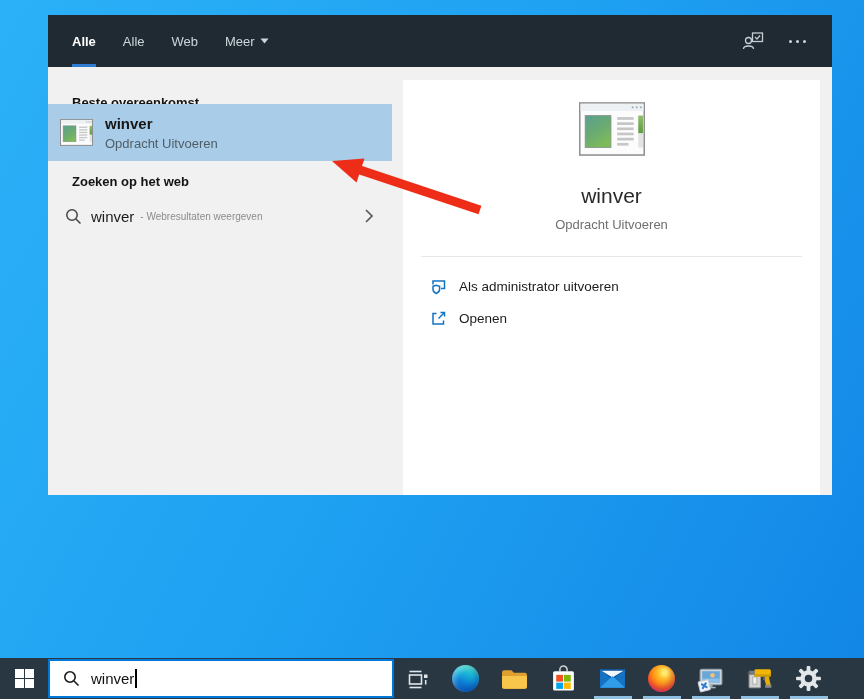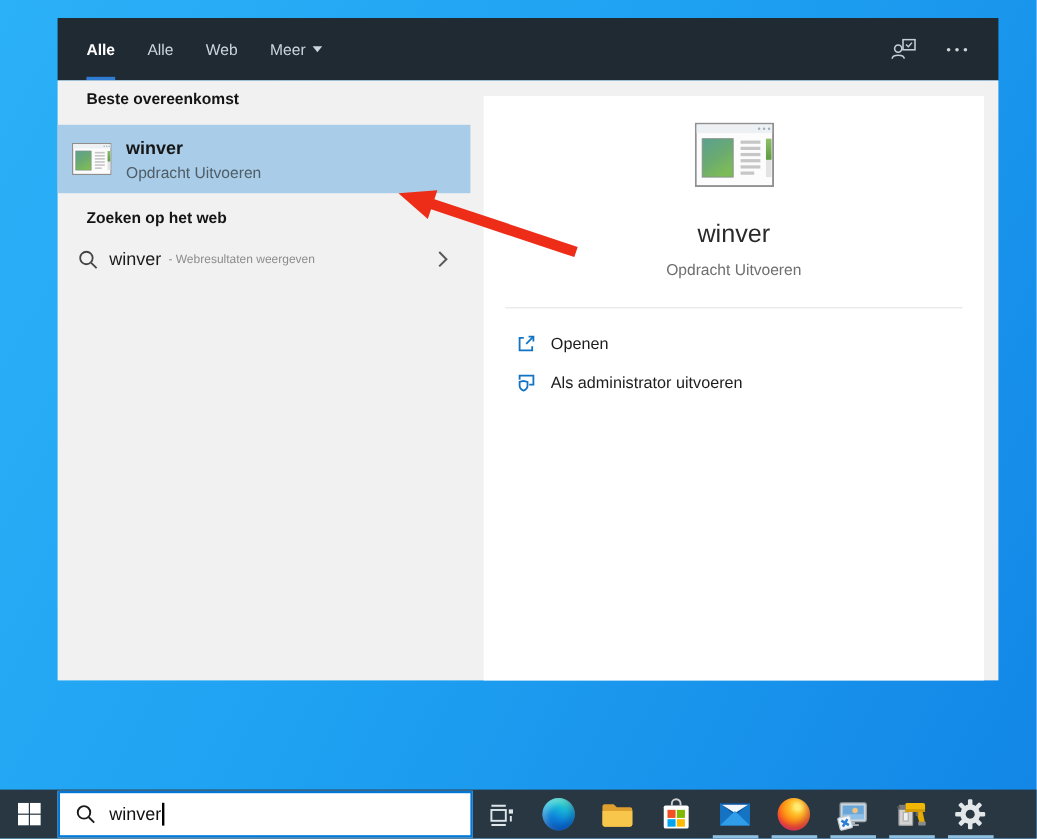--- a/index.html
+++ b/index.html
@@ -1,33 +1,33 @@
 <!DOCTYPE html>
 <html><head>
 <meta charset="utf-8">
 <style>
   html,body{margin:0;padding:0;}
   body{font-family:"Liberation Sans","DejaVu Sans",sans-serif;-webkit-font-smoothing:antialiased;}
   .desktop{position:relative;width:864px;height:699px;overflow:hidden;
     background:linear-gradient(118deg,#2bb1f7 0%,#1fa2f2 45%,#1286e6 100%);}
   
-  .search-window{position:absolute;left:48px;top:15px;width:784px;height:552px;}
+  .search-window{position:absolute;left:48px;top:15px;width:784px;height:480px;}
   .sw-header{position:relative;height:52px;background:#1f2a33;display:flex;align-items:center;
     padding:0 26px 0 24px;box-sizing:border-box;}
   .tab{position:relative;height:52px;display:flex;align-items:center;gap:5px;margin-right:27px;
     font-size:13px;color:#cdd6db;cursor:default;}
   .tab.active{color:#ffffff;font-weight:bold;}
   .tab.active .tab-underline{position:absolute;left:0;right:0;bottom:0;height:3px;background:#2e7dd2;}
   .hdr-right{margin-left:auto;display:flex;align-items:center;gap:24px;}
   .dots{display:flex;gap:4px;}
   .dots i{width:3px;height:3px;border-radius:50%;background:#cfd6da;}
   .sw-body{position:absolute;top:52px;left:0;right:0;bottom:0;background:#f1f1f1;}
   
   .section-title{position:absolute;left:24px;font-size:13px;font-weight:bold;color:#141414;}
-  .st-1{top:8px;text-align:center;} .st-2{top:107px;}
+  .st-1{top:28px;text-align:center;} .st-2{top:107px;}
   .best-match{position:absolute;left:0;top:37px;width:344px;height:57px;background:#a9cde9;
     display:flex;align-items:center;padding-left:12px;box-sizing:border-box;cursor:pointer;}
   .bm-text{margin-left:12px;}
   .bm-title{font-size:15px;font-weight:bold;color:#161616;line-height:18px;}
   .bm-sub{font-size:13px;color:#4e5d66;margin-top:3px;}
   .web-row{position:absolute;left:0;top:131px;width:344px;height:36px;display:flex;align-items:center;
     padding-left:17px;box-sizing:border-box;cursor:pointer;}
   .web-query{font-size:15px;color:#1b1b1b;margin-left:9px;}
   .web-desc{font-size:10px;color:#8c8c8c;margin-left:6px;}
   .web-chevron{position:absolute;right:18px;top:10px;}
@@ -180,32 +180,32 @@
             <rect x="37" y="39.5" width="11" height="2.6" fill="#c6c6c6"></rect>
           <rect x="57.5" y="13" width="4.5" height="31" fill="#e3e3e3"></rect>
           <rect x="57.5" y="13" width="4.5" height="17" fill="url(#sc1)"></rect>
         </svg>
         <div class="rc-title">winver</div>
         <div class="rc-sub">Opdracht Uitvoeren</div>
         <div class="rc-divider"></div>
         <div class="rc-actions">
           <div class="action-row">
             <svg width="17" height="17" viewBox="0 0 17 17" fill="none" stroke="#1273c4" stroke-width="1.5">
+              <polyline points="3,6.5 3,3 14.5,3 14.5,10.5 11,10.5"></polyline>
+              <path d="M3 8.3 L6.3 7.4 L9.6 8.3 V11.3 C9.6 13.5 8 14.9 6.3 15.5 C4.6 14.9 3 13.5 3 11.3 Z"></path>
+            </svg>
+            <span class="action-label">Als administrator uitvoeren</span>
+          </div>
+          <div class="action-row">
+            <svg width="17" height="17" viewBox="0 0 17 17" fill="none" stroke="#1273c4" stroke-width="1.5">
               <polyline points="6.5,3.5 3,3.5 3,14 13.5,14 13.5,10.5"></polyline>
               <line x1="8.5" y1="8.5" x2="14.5" y2="2.5"></line>
               <polyline points="10.5,2.5 14.5,2.5 14.5,6.5"></polyline>
             </svg>
             <span class="action-label">Openen</span>
-          </div>
-          <div class="action-row">
-            <svg width="17" height="17" viewBox="0 0 17 17" fill="none" stroke="#1273c4" stroke-width="1.5">
-              <polyline points="3,6.5 3,3 14.5,3 14.5,10.5 11,10.5"></polyline>
-              <path d="M3 8.3 L6.3 7.4 L9.6 8.3 V11.3 C9.6 13.5 8 14.9 6.3 15.5 C4.6 14.9 3 13.5 3 11.3 Z"></path>
-            </svg>
-            <span class="action-label">Als administrator uitvoeren</span>
           </div>
         </div>
       </div>
     </div>
   </div>
 
   <div class="taskbar">
     <div class="tb-btn">
       <svg width="19" height="19" viewBox="0 0 19 19">
         <rect x="0" y="0" width="9" height="9" fill="#ffffff"></rect>

